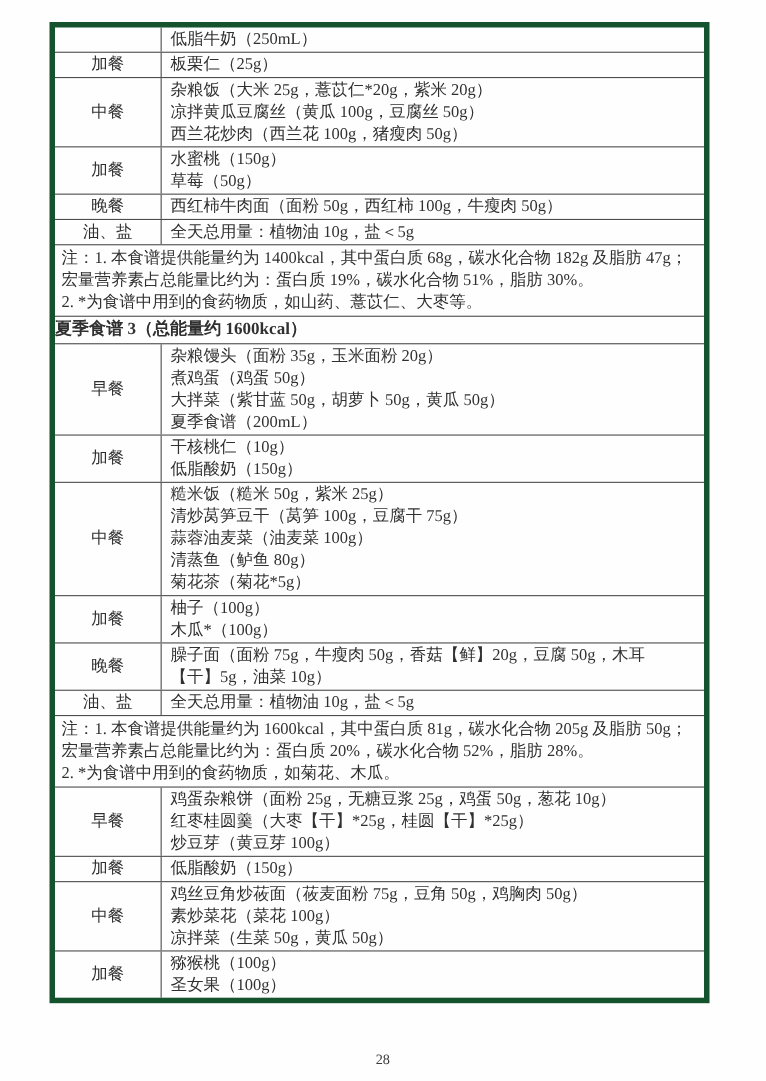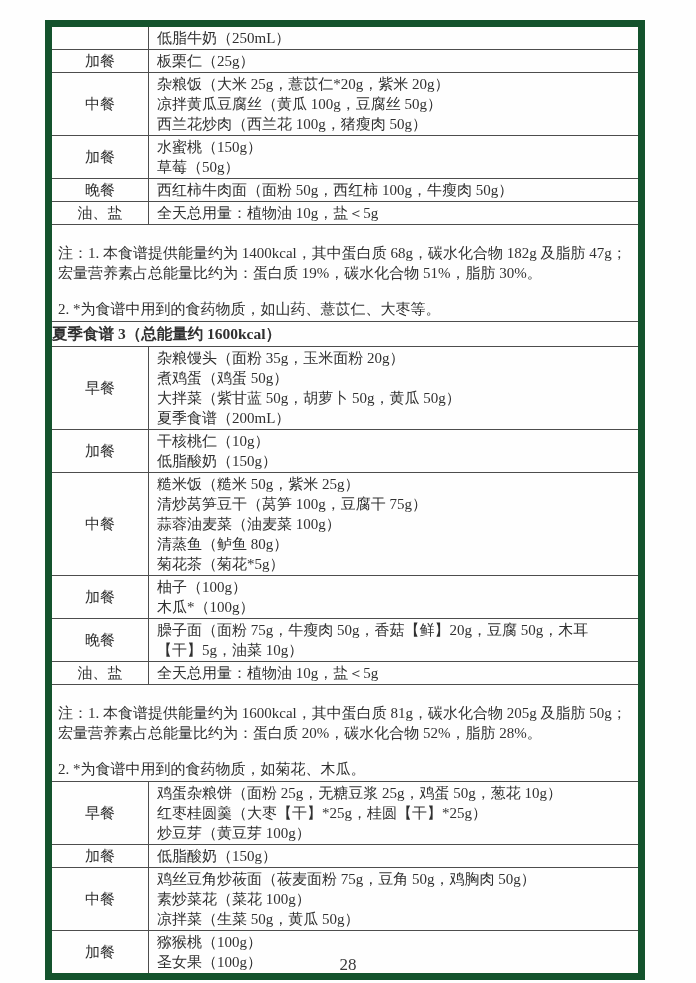--- a/index.html
+++ b/index.html
@@ -14,21 +14,21 @@
     background: #fefefe;
     overflow: hidden;
     font-family: "Liberation Serif", "DejaVu Serif", serif;
     color: #303030;
   }
   .doc-table {
     position: absolute;
     left: 45px;
     top: 20px;
     width: 600px;
-    border: 7px solid #14532d;
+    border: 5px solid #14532d;
     box-sizing: border-box;
   }
   .doc-table > div + div {
     border-top: 1px solid #4d4d4d;
   }
   .t-row {
     display: flex;
     align-items: stretch;
   }
   .meal-cell {
@@ -52,36 +52,35 @@
   .dish-line {
     font-size: 15px;
     line-height: 20px;
   }
   .note-row {
     padding: 2px 8px 2px 6px;
   }
   .note-line {
     font-size: 15px;
     line-height: 20px;
-    margin-top: 16px;
   }
   .header-row {
     text-align: left;
     font-weight: bold;
     font-size: 15.5px;
     line-height: 22px;
     padding: 1px 0;
   }
   .page-number {
     position: absolute;
     top: 955px;
     left: 0;
     width: 100%;
     text-align: center;
-    font-size: 17px;
+    font-size: 13px;
     color: #3a3a3a;
   }
 </style>
 </head>
 <body>
 
 <div class="page">
   <div class="doc-table" id="table-root">
       <div class="t-row">
         <div class="meal-cell"></div>

